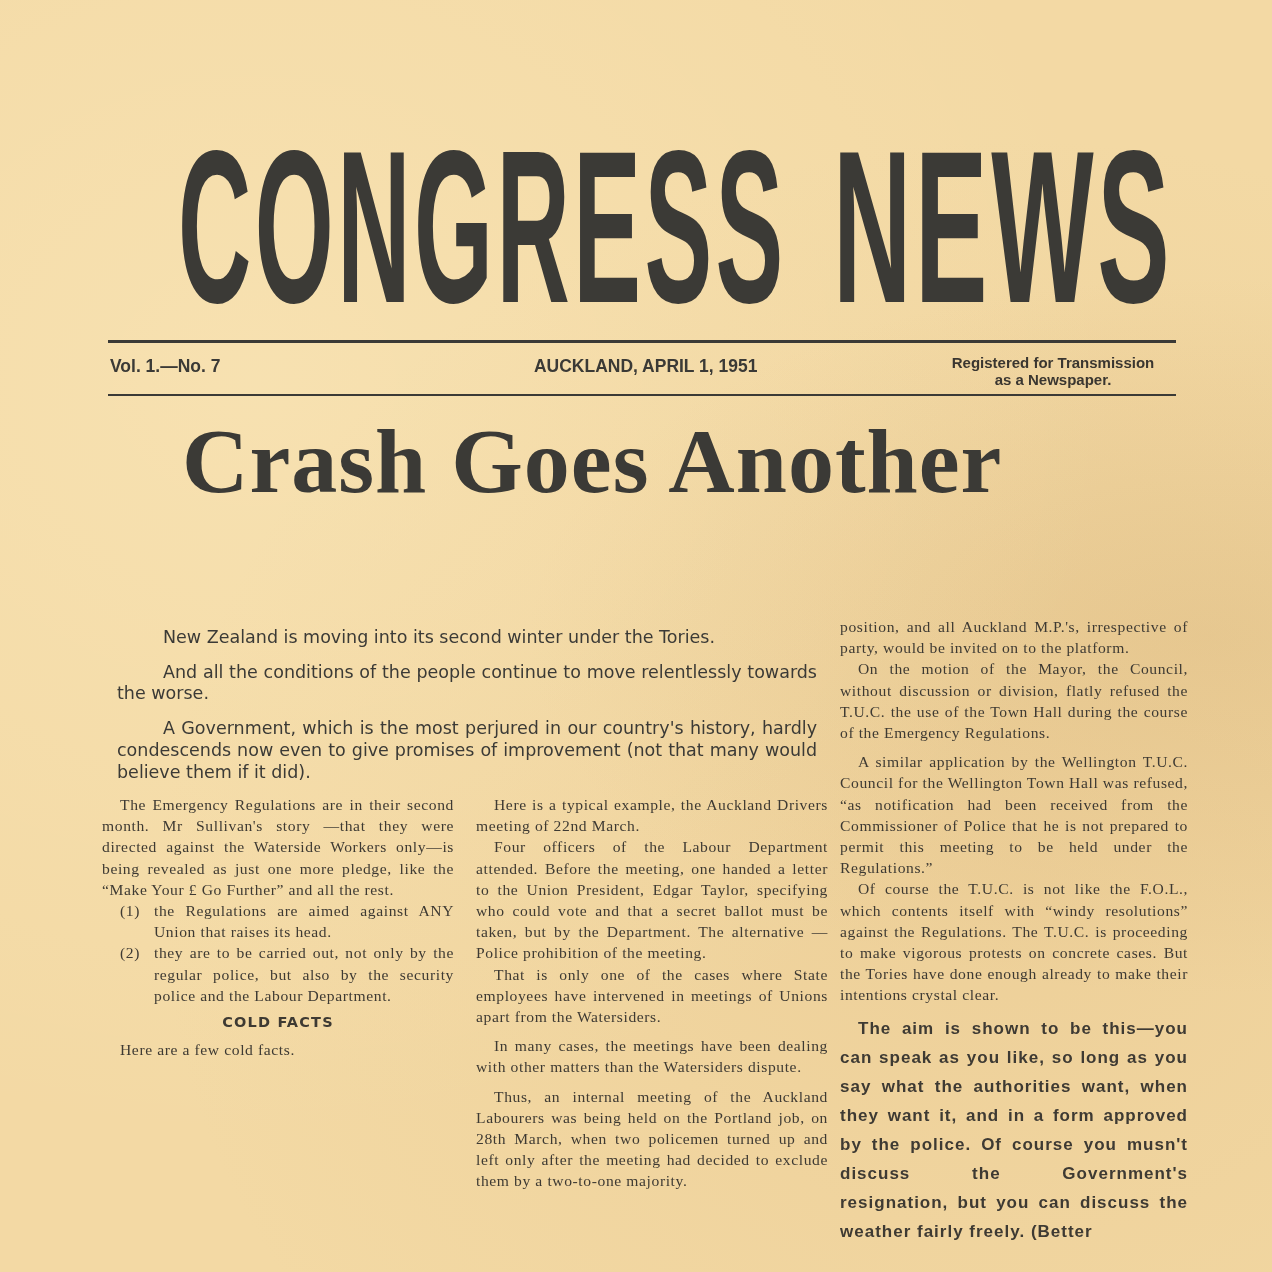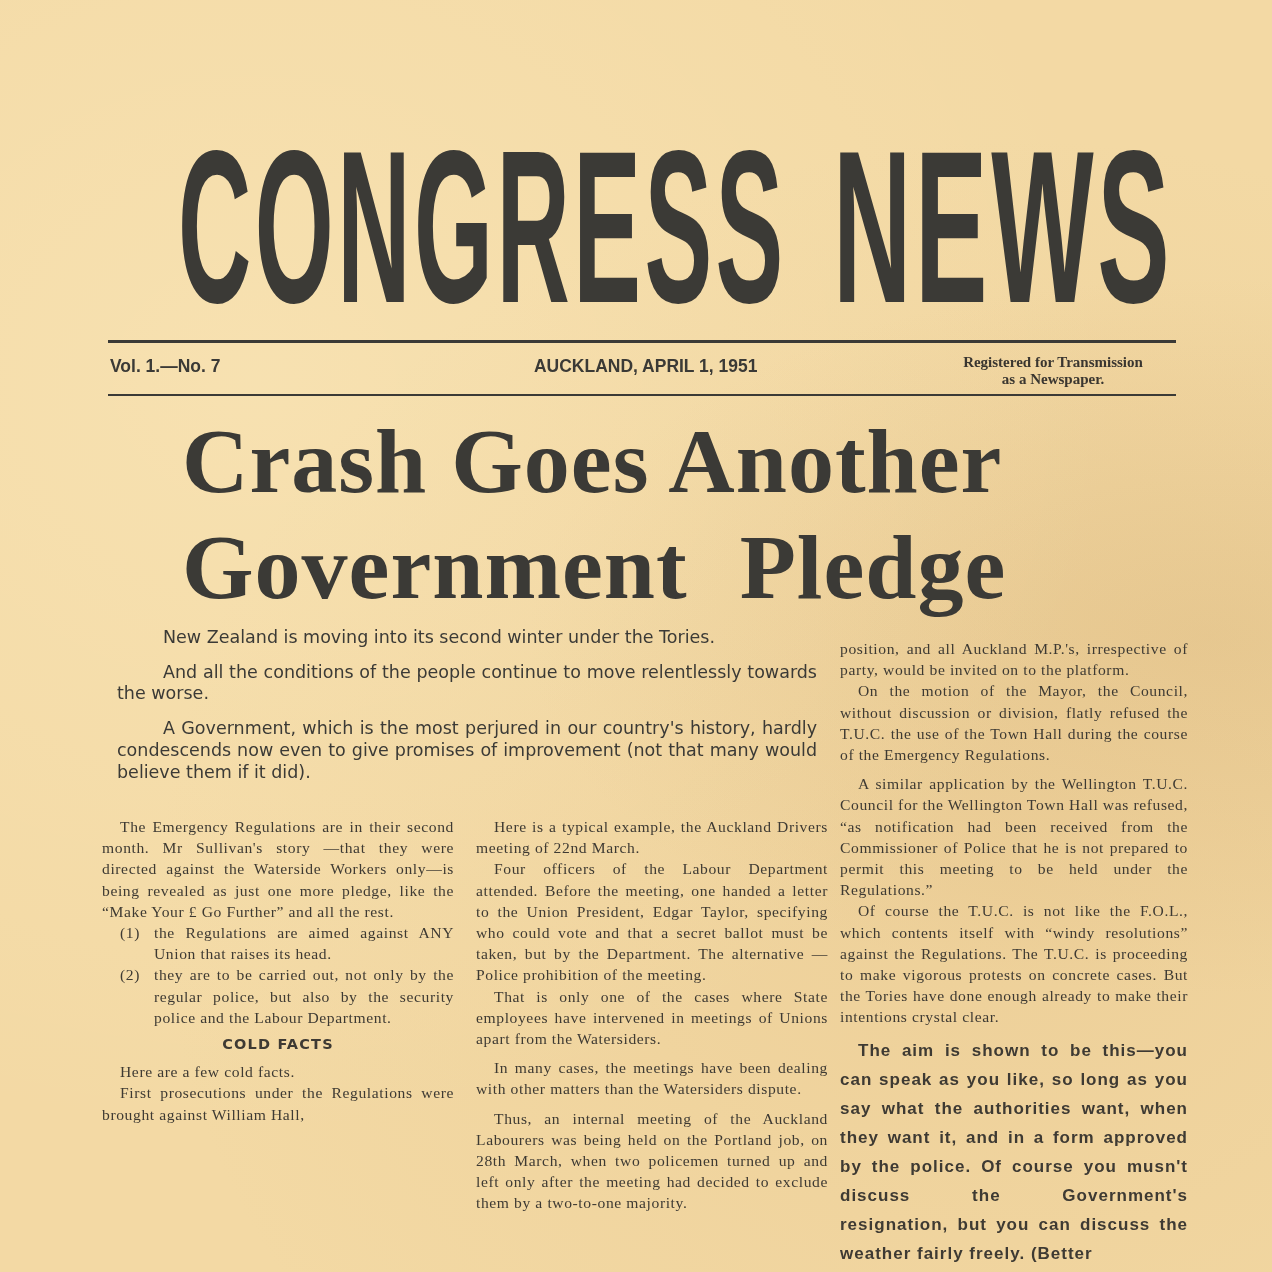--- a/index.html
+++ b/index.html
@@ -23,39 +23,38 @@
     transform-origin:left top;
   }
   .mast-congress { transform:scale(0.58,1.24); position:absolute; left:0; top:0; }
   .mast-news { transform:scale(0.62,1.24); position:absolute; left:655px; top:0; }
   .rule { position:absolute; background:#3b3a36; }
   .rule-top { left:108px; top:340px; width:1068px; height:3px; }
   .rule-bottom { left:108px; top:394px; width:1068px; height:2px; }
   .dateline { position:absolute; top:355px; font-family:"Liberation Sans", sans-serif; font-weight:700; color:#3b3a36; }
   .vol { left:110px; font-size:19px; transform:scaleX(0.92); transform-origin:left; }
   .city-date { left:534px; font-size:19px; transform:scaleX(0.92); transform-origin:left; }
-  .registered { left:930px; top:354px; font-family:Liberation Serif, serif; font-weight:700; font-size:15px; text-align:center; width:246px; line-height:17px; }
+  .registered { left:930px; top:354px; font-family:Liberation Sans, sans-serif; font-weight:700; font-size:15px; text-align:center; width:246px; line-height:17px; }
   .headline {
     position:absolute; left:182px; top:408px; width:940px;
     font-family:"Liberation Serif", serif; color:#3b3a36;
     font-size:92px; line-height:106px; letter-spacing:1px;
   }
   .headline div { white-space:nowrap;font-weight:bold; }
   .headline .l2 { word-spacing:28px; }
   .lead {
     position:absolute; left:104px; top:614px; width:726px;
     font-family:"DejaVu Sans", sans-serif; font-size:17.5px; line-height:21.7px;
     color:#3b3a36; text-align:justify;
   }
   .lead p { margin:13px; text-indent:46px; }
   .col {
     position:absolute; font-family:"Liberation Serif", serif;
     font-size:15.6px; line-height:21.2px; color:#3e3a33; text-align:justify;
     letter-spacing:0.6px;
-    margin-top:22px;
   }
   .col p { margin:0; text-indent:18px; }
   .col p.noind { text-indent:0; }
   .col1 { left:102px; top:794px; width:352px; }
   .col2 { left:476px; top:794px; width:352px; }
   .col3 { left:840px; top:616px; width:348px; }
   .col3 .lower { margin-top:8px; }
   .list-item { display:flex; margin:0; }
   .list-item .num { width:52px; flex:none; padding-left:18px; box-sizing:border-box; }
   .list-item .txt { flex:1; }
@@ -80,42 +79,40 @@
 <div class="dateline vol">Vol. 1.—No. 7</div>
 <div class="dateline city-date">AUCKLAND, APRIL 1, 1951</div>
 <div class="registered" style="position:absolute;">
   <div>Registered for Transmission</div>
   <div>as a Newspaper.</div>
 </div>
 <div class="rule rule-bottom"></div>
 
 <div class="headline">
   <div class="l1">Crash Goes Another</div>
-  <div class="l2">Government Pledge</div>
 </div>
 
 <div class="lead">
   <p>New Zealand is moving into its second winter under the Tories.</p>
   <p>And all the conditions of the people continue to move relentlessly towards the worse.</p>
   <p>A Government, which is the most perjured in our country's history, hardly condescends now even to give promises of improvement (not that many would believe them if it did).</p>
 </div>
 
 <div class="col col1">
   <p>The Emergency Regulations are in their second month. Mr Sullivan's story —that they were directed against the Waterside Workers only—is being revealed as just one more pledge, like the “Make Your £ Go Further” and all the rest.</p>
   <div class="list-item">
     <span class="num">(1)</span>
     <span class="txt">the Regulations are aimed against ANY Union that raises its head.</span>
   </div>
   <div class="list-item">
     <span class="num">(2)</span>
     <span class="txt">they are to be carried out, not only by the regular police, but also by the security police and the Labour Department.</span>
   </div>
   <div class="subhead">COLD FACTS</div>
   <p>Here are a few cold facts.</p>
-  <p>First prosecutions under the Regulations were brought against William Hall,</p>
 </div>
 
 <div class="col col2">
   <p>Here is a typical example, the Auckland Drivers meeting of 22nd March.</p>
   <p>Four officers of the Labour Department attended. Before the meeting, one handed a letter to the Union President, Edgar Taylor, specifying who could vote and that a secret ballot must be taken, but by the Department. The alternative —Police prohibition of the meeting.</p>
   <p>That is only one of the cases where State employees have intervened in meetings of Unions apart from the Watersiders.</p>
   <div class="gap"></div>
   <p>In many cases, the meetings have been dealing with other matters than the Watersiders dispute.</p>
   <div class="gap"></div>
   <p>Thus, an internal meeting of the Auckland Labourers was being held on the Portland job, on 28th March, when two policemen turned up and left only after the meeting had decided to exclude them by a two-to-one majority.</p>

